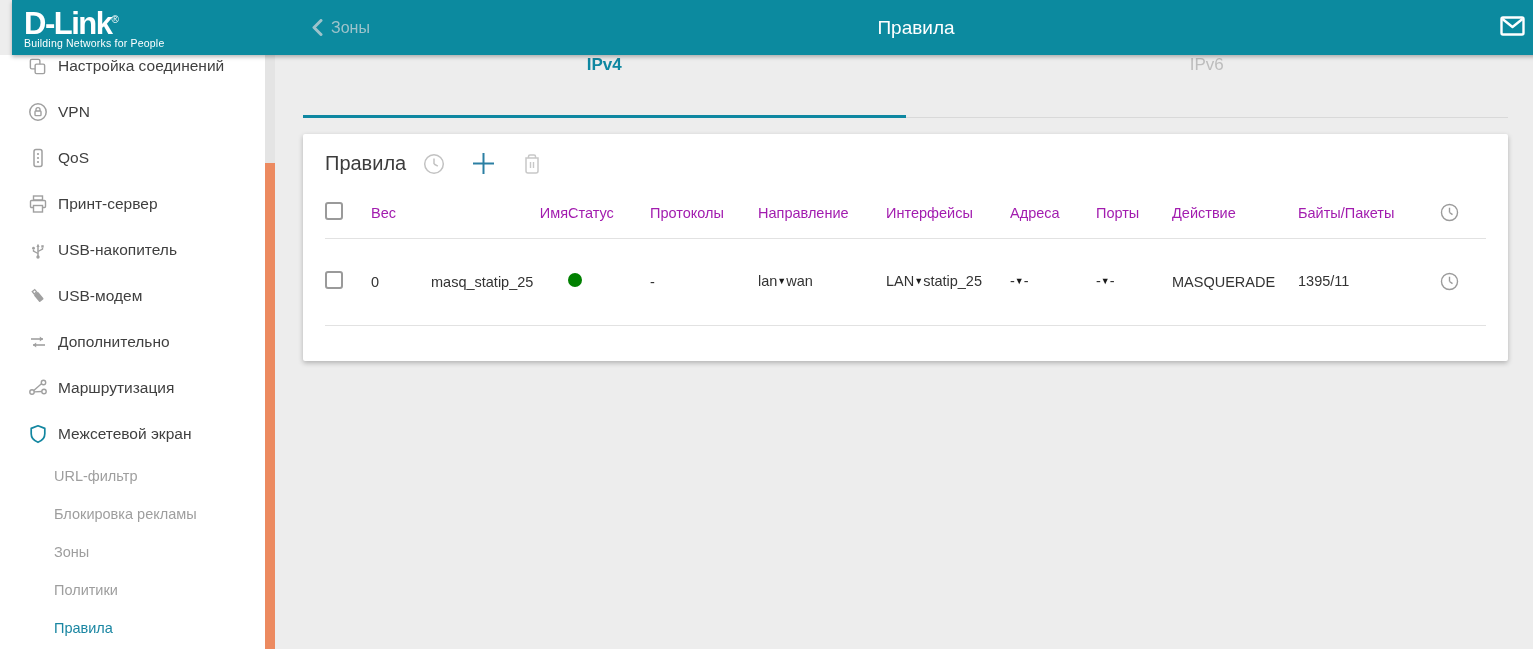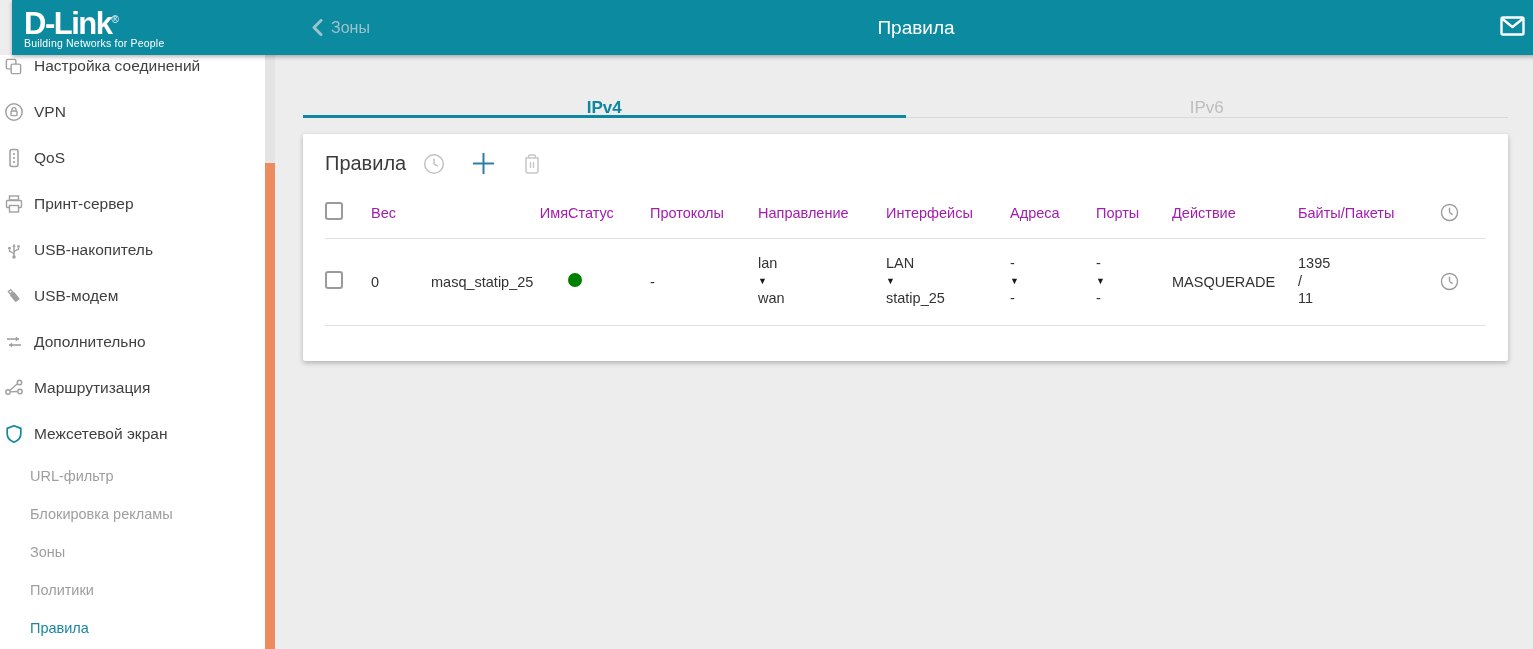--- a/index.html
+++ b/index.html
@@ -34,21 +34,21 @@
     display:flex; align-items:center; justify-content:center;
     color:#fff; font-size:19px;
   }
   .mail-btn { position:absolute; right:20px; top:16px; cursor:pointer; }
 
   
   .sidebar {
     position:absolute; top:55px; left:0; width:275px; bottom:0;
     background:#fff; overflow:hidden; z-index:10;
   }
-  .nav { list-style:none; margin-top:-12px; padding-left:4px;text-align:center; }
+  .nav { list-style:none; margin-top:-12px; padding-left:28px;text-align:center; }
   .nav-item {
     height:46px; display:flex; align-items:center; gap:10px;
     font-size:15.5px; color:#3f3f3f; cursor:pointer; white-space:nowrap;
   }
   .nav-item .nav-icon { width:20px; height:20px; flex:0 0 20px; display:flex; align-items:center; }
   .nav-sub {
     height:38px; display:flex; align-items:center;
     padding-left:26px; font-size:14.5px; color:#9e9e9e; cursor:pointer; white-space:nowrap;
   }
   .nav-sub.active { color:#1a86a2; }
@@ -56,21 +56,21 @@
     position:absolute; top:0; right:0; width:10px; bottom:0; background:#e4e4e4;
   }
   .scroll-thumb {
     position:absolute; top:108px; bottom:0; left:0; width:10px; background:#ec8a60;
   }
 
   
   .content { position:absolute; left:275px; top:55px; right:0; bottom:0; }
   .tabs { display:flex; margin:0 25px 0 28px; height:63px; }
   .tab {
-    flex:1; position:relative; display:flex; align-items:flex-end; justify-content:center;
+    flex:1; position:relative; display:flex; align-items:flex-start; justify-content:center;
     font-size:17px; color:#bdbdbd; cursor:pointer;
   }
   .tab .underline { position:absolute; left:0; right:0; bottom:0; height:1px; background:#d9d9d9; }
   .tab.active { color:#0e87a1; font-weight:700; }
   .tab.active .underline { height:3px; background:#0e87a1; }
 
   .card {
     margin:16px 25px 0 28px; height:227px; background:#fff;
     border-radius:2px; box-shadow:0 2px 5px rgba(0,0,0,.25);
     padding:0 22px;
@@ -94,21 +94,21 @@
   .col-check { width:46px; } .col-weight { width:60px; } .col-name { width:137px;text-align:right; }
   .col-status { width:82px; } .col-proto { width:108px; } .col-dir { width:128px; }
   .col-iface { width:124px; } .col-addr { width:86px; } .col-ports { width:76px; }
   .col-action { width:126px; } .col-bytes { width:142px; } .col-clock { width:46px; }
 
   .checkbox {
     width:18px; height:18px; border:2px solid #9a9a9a; border-radius:3px;
     background:#fff; display:inline-block; cursor:pointer;
   }
   .status-dot { width:14px; height:14px; border-radius:50%; background:#008000; display:inline-block; }
-  .stack { display:flex; flex-direction:column; line-height:17.5px; }
+  .stack { display:flex; flex-direction:row; line-height:17.5px; }
   .stack .tri { font-size:9px; color:#1a1a1a; line-height:17.5px; }
   .clock-cell { display:flex; align-items:center; }
 </style>
 </head>
 <body>
 
 <div class="topbar">
   <div class="logo">
     <div class="logo-brand"><span>D-Link</span><span class="logo-reg">®</span></div>
     <div class="logo-tag">Building Networks for People</div>

